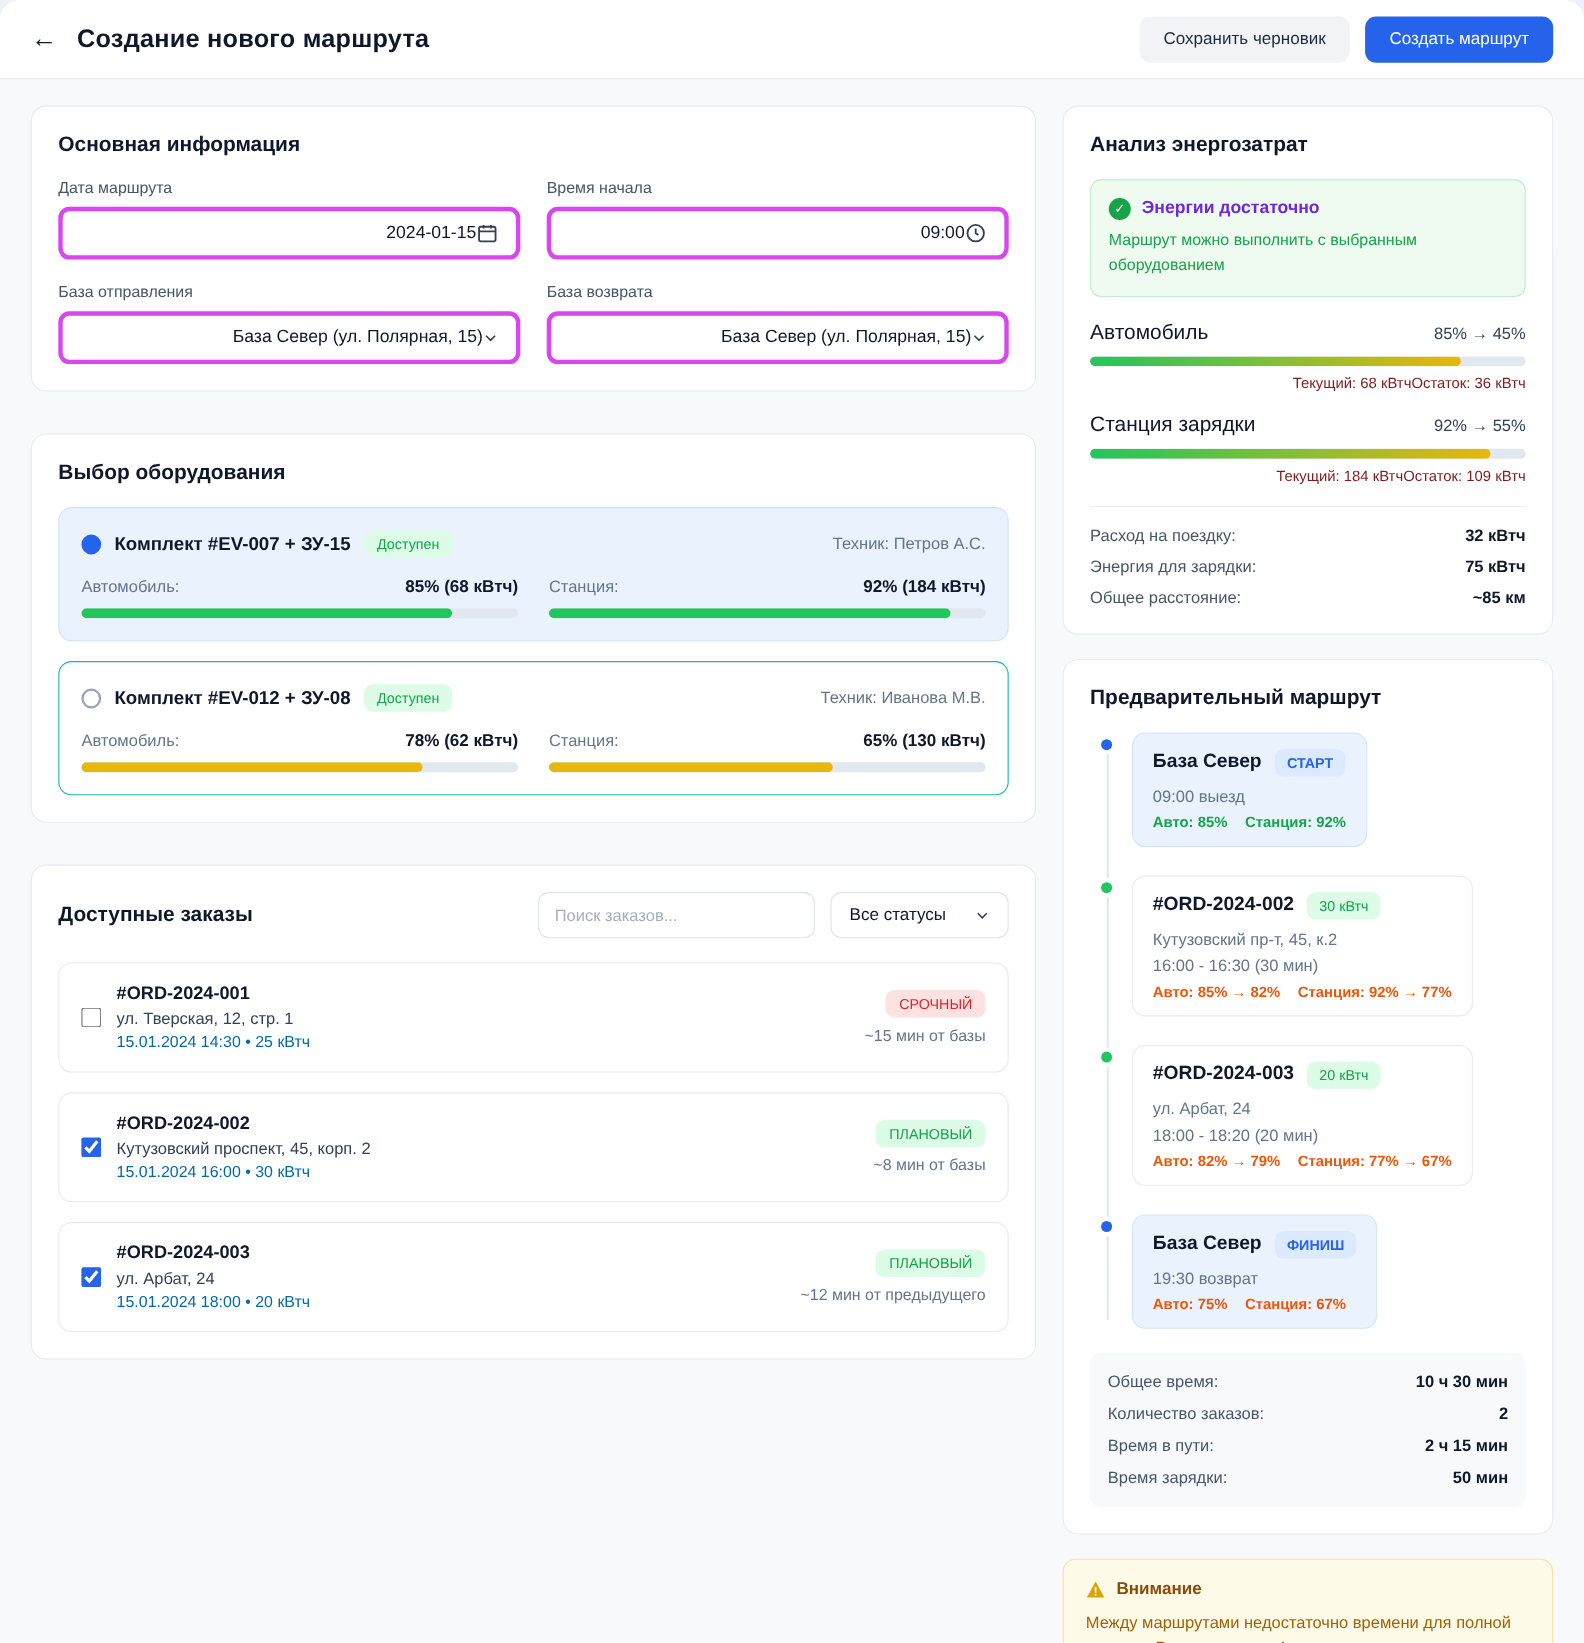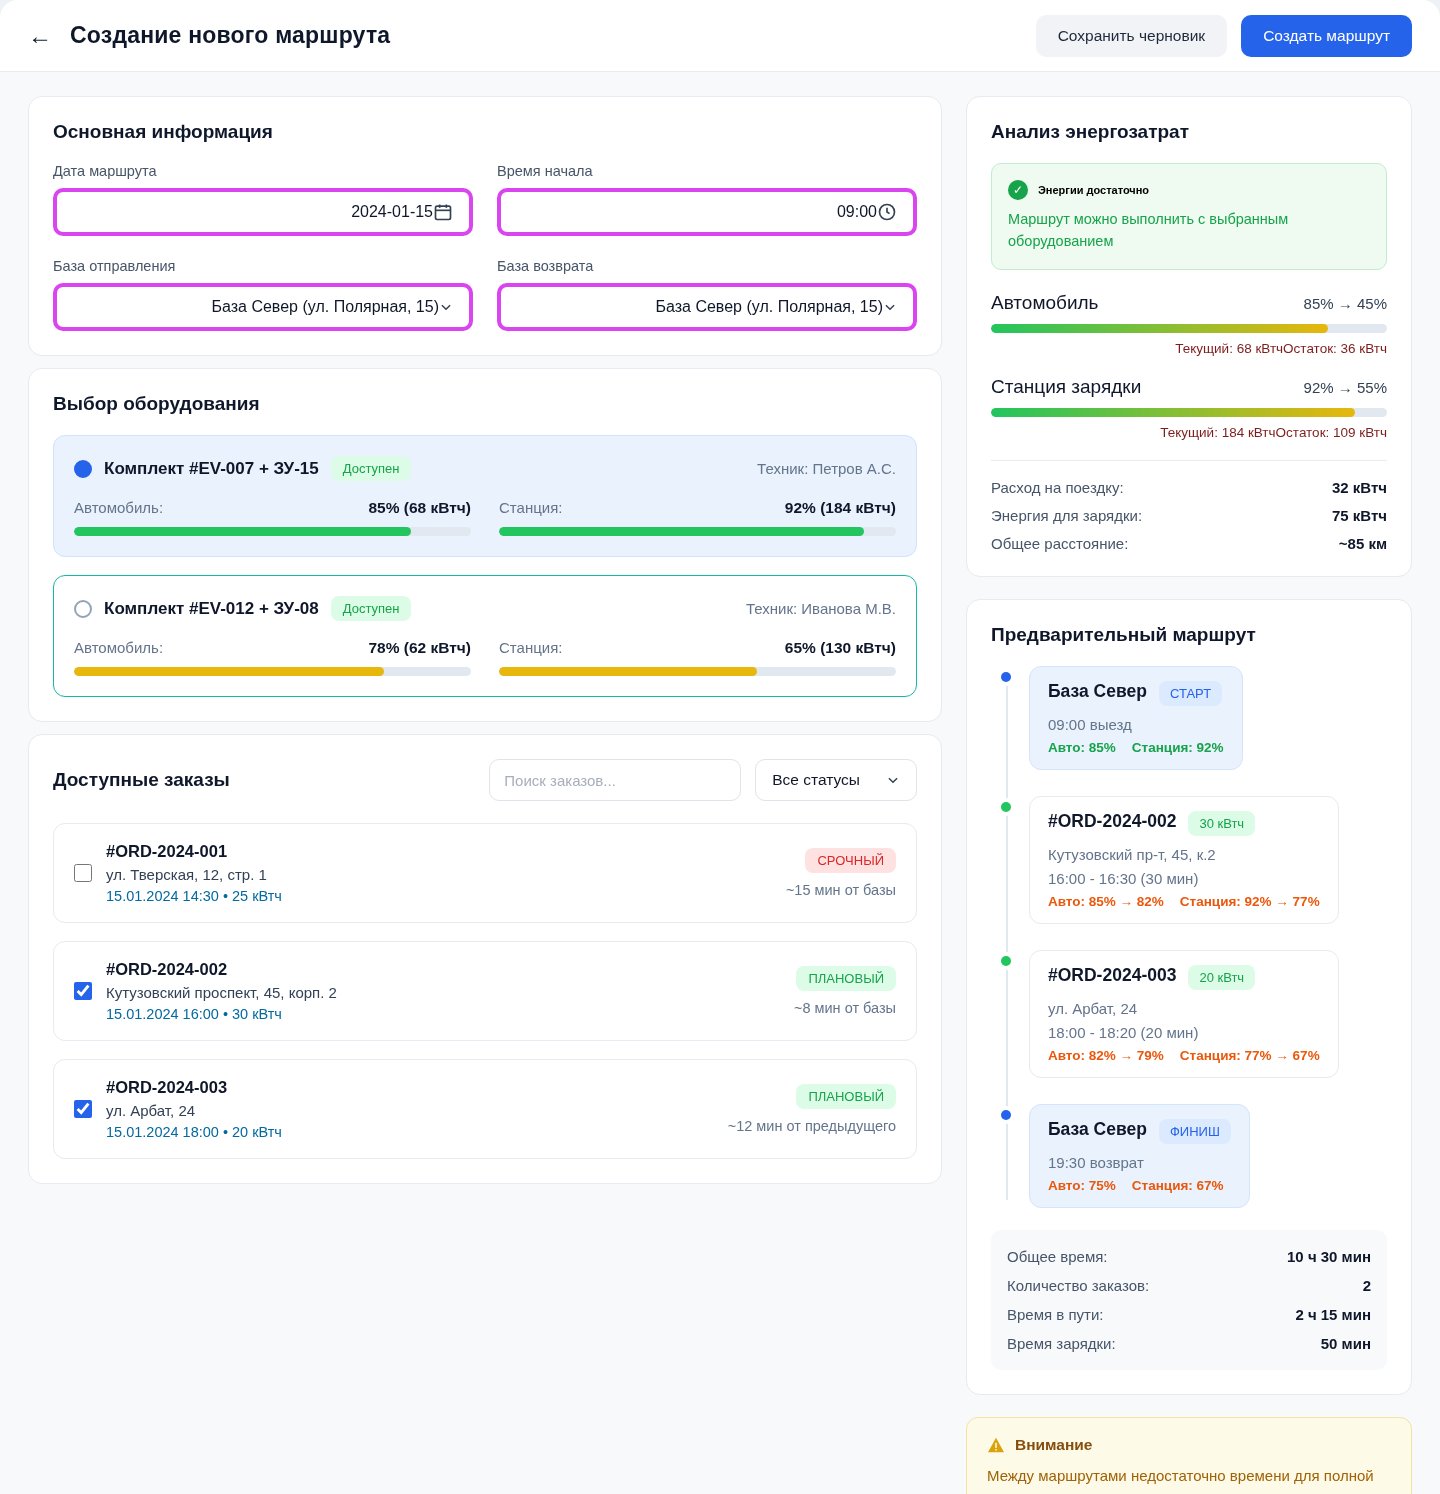--- a/index.html
+++ b/index.html
@@ -19,21 +19,21 @@
   }
   .back-btn { font-size:24px; color:#0f172a; background:none; border:none; cursor:pointer; margin-right:18px; line-height:1; }
   .page-title { font-size:23px; font-weight:700; letter-spacing:.2px; }
   .header-actions { margin-left:auto; display:flex; gap:14px; }
   .btn { border:none; border-radius:10px; font-size:15.5px; font-weight:500; padding:12px 22px; cursor:pointer; font-family:inherit; }
   .btn-secondary { background:#f1f3f6; color:#1e293b; }
   .btn-primary { background:#2563eb; color:#fff; }
 
   
   .main { display:flex; gap:24px; padding:24px 28px 28px; align-items:flex-start; }
-  .col-left { width:914px; display:flex; flex-direction:column; gap:12px; }
+  .col-left { width:914px; display:flex; flex-direction:column; gap:38px; }
   .col-right { width:446px; display:flex; flex-direction:column; gap:22px; }
   .card { background:#fff; border:1px solid #e7eaf0; border-radius:14px; padding:24px; }
   .card-title { font-size:19px; font-weight:700; margin-bottom:20px; }
 
   
   .form-grid { display:grid; grid-template-columns:1fr 1fr; gap:24px; row-gap:22px; }
   .field-label { font-size:14.5px; color:#475569; margin-bottom:9px; }
   .input-box {
     height:48px; border:4px solid #d946ef; border-radius:10px; background:#fff;
     display:flex; align-items:center; padding:0 16px; font-size:16px; color:#0f172a;text-align:right;
@@ -81,21 +81,21 @@
   .order-meta { font-size:14.5px; color:#0369a1; }
   .order-right { margin-left:auto; display:flex; flex-direction:column; align-items:flex-end; gap:9px; }
   .badge.urgent { background:#fee2e2; color:#dc2626; }
   .badge.planned { background:#dcfce7; color:#16a34a; }
   .order-distance { font-size:14.5px; color:#64748b; }
 
   
   .alert-ok { background:#effaf1; border:1px solid #c3eccd; border-radius:10px; padding:16px; margin-bottom:22px; }
   .alert-ok-head { display:flex; align-items:center; gap:10px; margin-bottom:9px; }
   .check-circle { width:20px; height:20px; border-radius:50%; background:#16a34a; color:#fff; display:flex; align-items:center; justify-content:center; font-size:12px; flex:none; }
-  .alert-ok-title { font-size:11px; font-weight:700; color:#000000; }
+  .alert-ok-title { font-size:16px; font-weight:700; color:#6d28d9; }
   .alert-ok-text { font-size:14.5px; color:#16a34a; line-height:1.5; }
   .energy-bar-block { margin-bottom:20px; }
   .energy-bar-head { display:flex; justify-content:space-between; align-items:baseline; margin-bottom:10px; }
   .energy-bar-name { font-size:19px; font-weight:400; }
   .energy-bar-range { font-size:15px; color:#334155; }
   .fill-gradient { background:linear-gradient(90deg,#22c55e,#e7b70c); }
   .energy-bar-sub { display:flex; justify-content:flex-end; margin-top:8px; font-size:13.5px; color:#7f1d1d; }
   .divider { border-top:1px solid #e8ebf0; margin:20px 0 18px; }
   .stat-row { display:flex; justify-content:space-between; margin-bottom:11px; }
   .stat-row:last-child { margin-bottom:0; }
@@ -106,21 +106,21 @@
   .timeline { position:relative; padding-left:38px; margin-top:4px; }
   .timeline::before { content:""; position:absolute; left:15px; top:10px; bottom:8px; width:2px; background:#e2e8f0; }
   .stop { position:relative; margin-bottom:26px; }
   .stop:last-child { margin-bottom:0; }
   .stop-dot { position:absolute; left:-28px; top:6px; width:10px; height:10px; border-radius:50%; box-shadow:0 0 0 4px #fff; }
   .stop-card { display:inline-block; border-radius:12px; padding:14px 18px; }
   .stop-card.base { background:#e9f2fd; border:1px solid #d4e5fb; }
   .stop-card.order { background:#fff; border:1px solid #e7eaf0; }
   .stop-head { display:flex; align-items:flex-start; gap:12px; margin-bottom:10px; }
   .stop-name { font-size:17.5px; font-weight:700; }
-  .badge.blue { background:#dbeafe; color:#2563eb; font-weight:400; padding:5px 11px; }
+  .badge.blue { background:#dbeafe; color:#2563eb; font-weight:700; padding:5px 11px; }
   .badge.kwh { background:#dcfce7; color:#16a34a; padding:5px 11px; }
   .stop-line { font-size:15px; color:#64748b; margin-bottom:7px; }
   .stop-line:empty { display:none; margin:0; }
   .stop-stats { display:flex; gap:16px; font-size:13.5px; font-weight:600; margin-top:2px; white-space:nowrap; }
   .route-summary { background:#f7f9fb; border-radius:10px; padding:18px 16px; margin-top:22px; }
   .route-summary .stat-row { margin-bottom:12px; }
   .route-summary .stat-row:last-child { margin-bottom:0; }
 
   
   .warning-card { background:#fdfae7; border:1px solid #f3e3a2; border-radius:12px; padding:18px 20px; }

